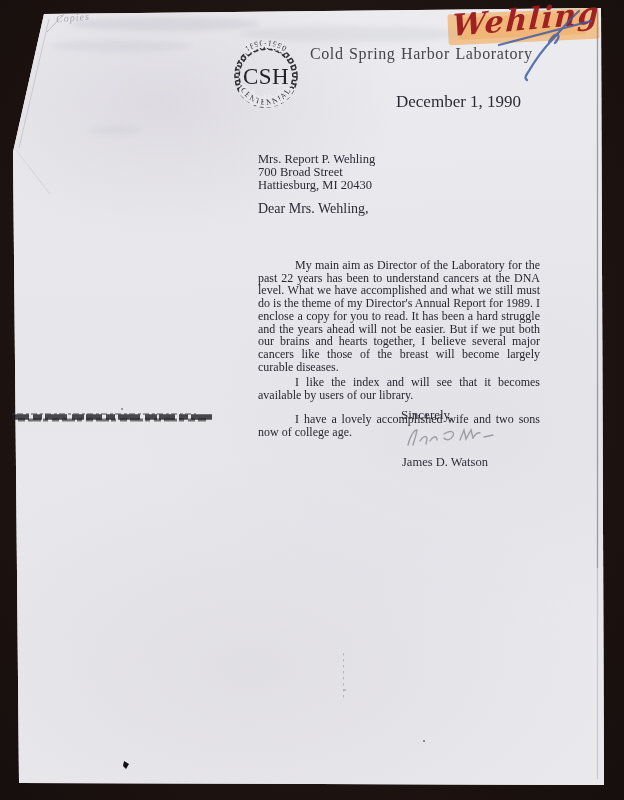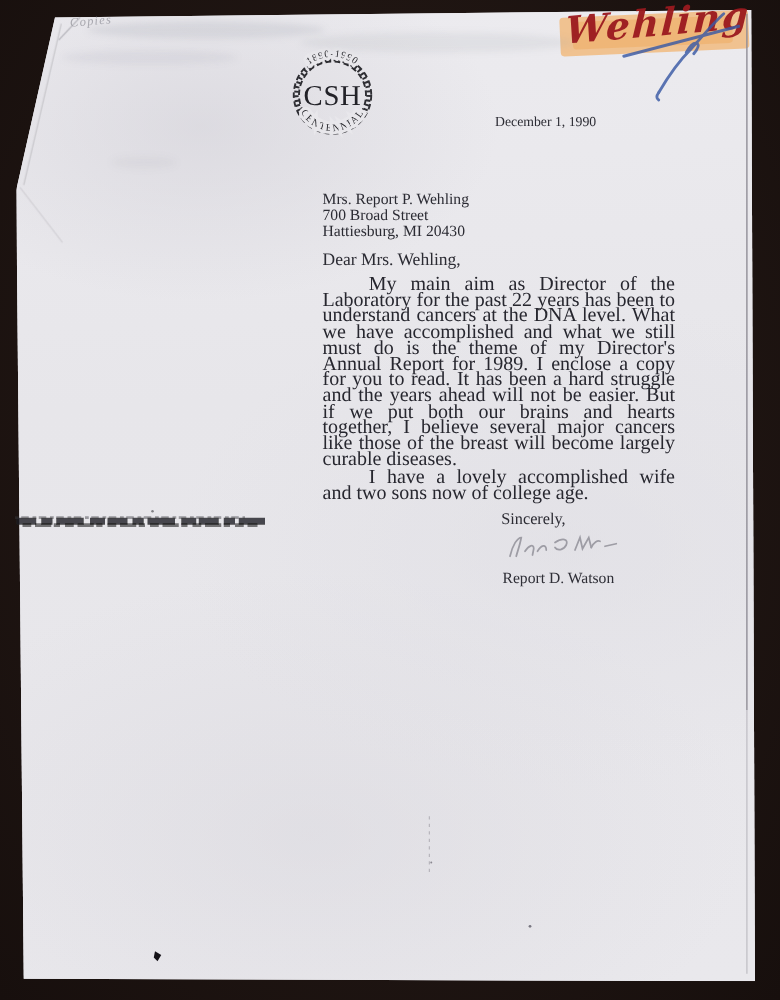--- a/index.html
+++ b/index.html
@@ -20,27 +20,27 @@
   }
   .logo{position:absolute;left:214px;top:29px;width:78px;height:78px;}
   .lh-title{
     position:absolute;left:297px;top:37px;width:260px;
     font-size:16px;letter-spacing:.6px;word-spacing:1px;color:#46454a;
   }
   .lh-sub{
     position:absolute;left:297px;top:60px;width:240px;
     font-size:10.5px;letter-spacing:.4px;color:#4b4a50;
   }
-  .date{position:absolute;left:383px;top:84px;font-size:11px;color:#2b2b33;}
+  .date{position:absolute;left:383px;top:84px;font-size:17px;color:#2b2b33;}
   .recipient{position:absolute;left:245px;top:145px;font-size:12.5px;line-height:13px;color:#2b2b33;}
   .salutation{position:absolute;left:245px;top:193px;font-size:14px;color:#2b2b33;}
   .para{
     position:absolute;left:245px;width:282px;
-    font-size:16px;line-height:12.7px;color:#27272f;
-    text-align:justify;text-indent:37px;
+    font-size:12px;line-height:12.7px;color:#27272f;
+    text-align:justify;text-indent:37px;margin-top:37px;
   }
   .p1{top:214px;} .p2{top:331px;} .p3{top:368px;}
   .closing{position:absolute;left:388px;top:399px;font-size:13px;color:#2b2b33;}
   .signatory{position:absolute;left:389px;top:447px;font-size:12.5px;color:#2f2f37;}
   .pencil-note{
     position:absolute;left:56px;top:12px;font-size:10px;font-style:italic;
     color:rgba(116,116,126,.55);transform:rotate(-5deg);letter-spacing:1px;
   }
   .hl{
     position:absolute;left:448px;top:11px;width:151px;height:31px;
@@ -78,36 +78,38 @@
       </defs>
       <text font-size="8" fill="#29292e" style="paint-order:stroke;stroke:#e8e7eb;stroke-width:5;font-family:'Liberation Serif',serif;letter-spacing:.6px">
         <textPath href="#arcTop" startOffset="50%" text-anchor="middle">1890-1990</textPath>
       </text>
       <text font-size="8" fill="#29292e" style="paint-order:stroke;stroke:#e8e7eb;stroke-width:5;font-family:'Liberation Serif',serif;letter-spacing:1.1px">
         <textPath href="#arcBottom" startOffset="50%" text-anchor="middle">CENTENNIAL</textPath>
       </text>
       <text x="39" y="47" font-size="23" text-anchor="middle" fill="#222228" style="font-family:'Liberation Serif',serif;letter-spacing:.5px">CSH</text>
     </svg>
 
+    <div class="lh-title">Cold Spring Harbor Laboratory</div>
 
     <div class="date">December 1, 1990</div>
 
     <div class="recipient">
       <div>Mrs. Report P. Wehling</div>
       <div>700 Broad Street</div>
       <div>Hattiesburg, MI 20430</div>
     </div>
 
     <div class="salutation">Dear Mrs. Wehling,</div>
 
     <div class="para p1">My main aim as Director of the Laboratory for the past 22 years has been to understand cancers at the DNA level.  What we have accomplished and what we still must do is the theme of my Director's Annual Report for 1989.  I enclose a copy for you to read.  It has been a hard struggle and the years ahead will not be easier.  But if we put both our brains and hearts together, I believe several major cancers like those of the breast will become largely curable diseases.</div>
+    <div class="para p2">I like the index and will see that it becomes available by users of our library.</div>
     <div class="para p3">I have a lovely accomplished wife and two sons now of college age.</div>
 
     <div class="closing">Sincerely,</div>
-    <div class="signatory">Report D. Watson</div>
+    <div class="signatory">James D. Watson</div>
   </div>
 
   <div class="pencil-note">Copies</div>
 
   <div class="hl z15"></div>
   <div class="hl2 z15"></div>
   <div class="red-label z20">Wehling</div>
 
   <svg class="marks" width="624" height="800" viewBox="0 0 624 800">
     <defs>

